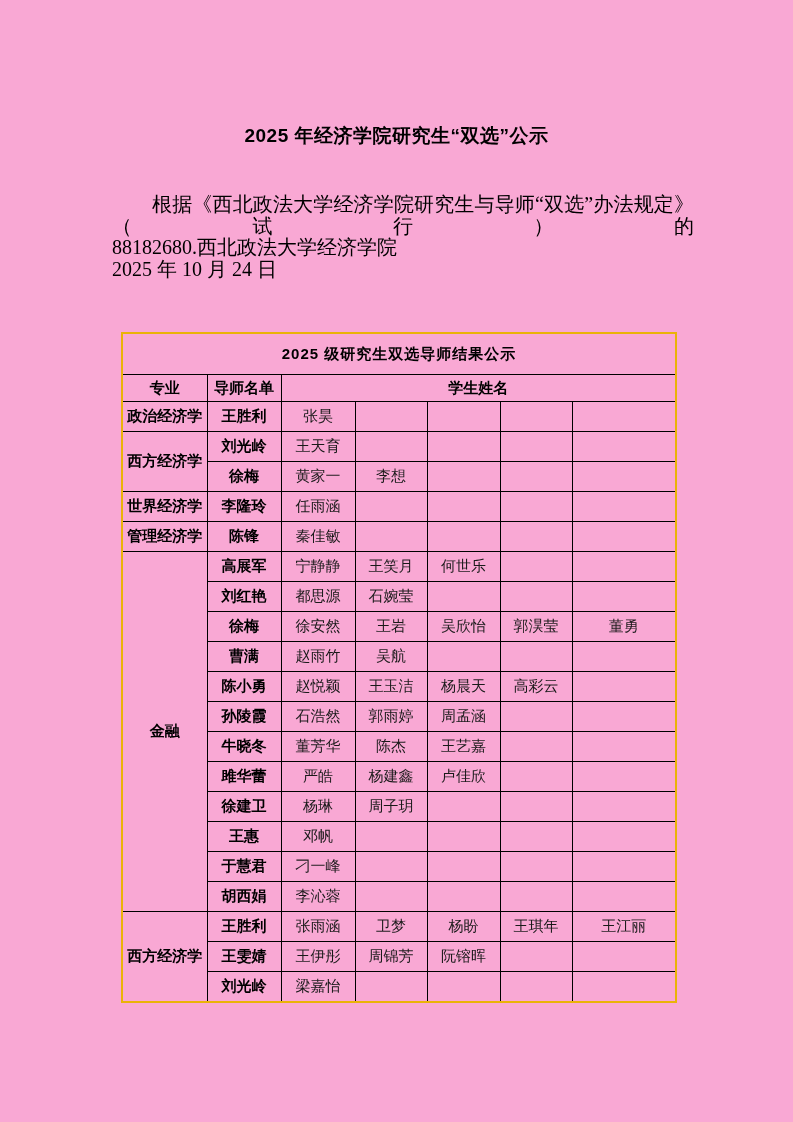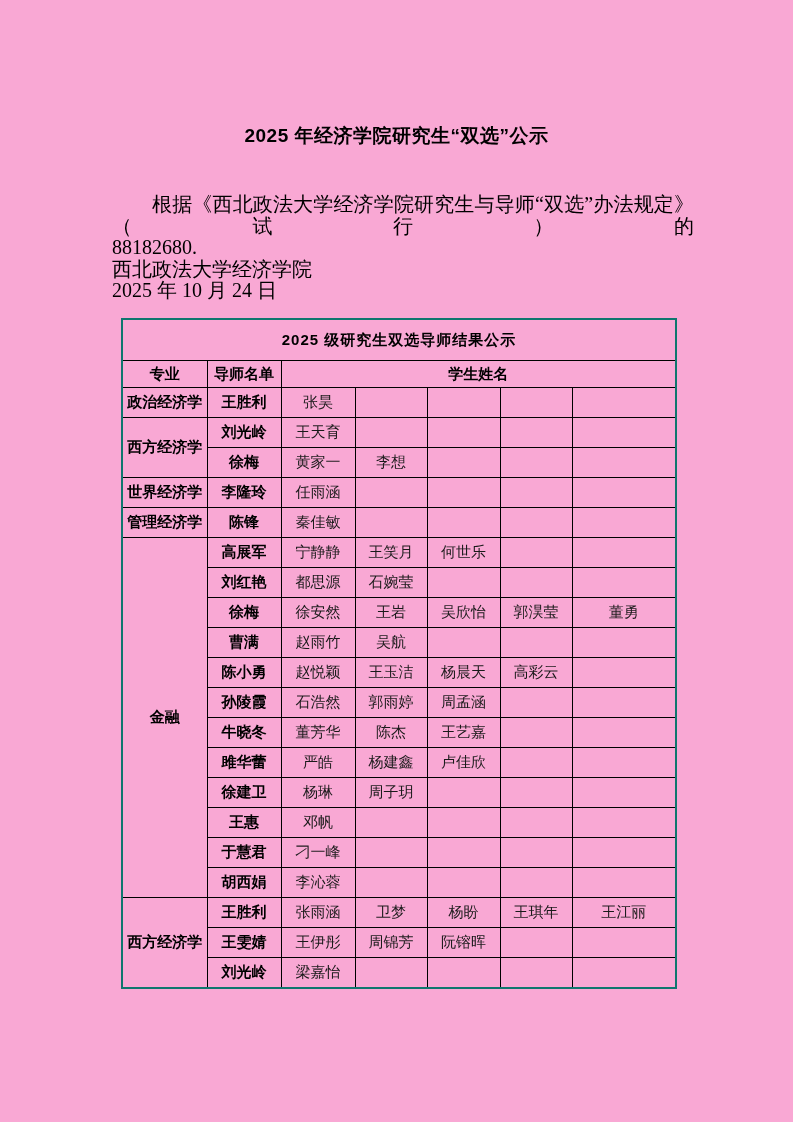--- a/index.html
+++ b/index.html
@@ -26,36 +26,34 @@
     top:194px;left:96px;width:582px;
     font-size:20px;
     line-height:21.6px;
     margin-left:16px;
   }
   .notice p{margin:0;}
   .jline{text-align:justify;text-align-last:justify;}
   .indent{text-indent:2em;}
   .sig-row{
     display:flex;
-    justify-content:space-between;
     align-items:baseline;
     padding-right:12px;
-    flex-direction:column;
   }
   .date-row{
     text-align:left;
     padding-right:38px;
   }
   table.results{
     position:absolute;
-    top:318px;left:121px;
+    top:332px;left:121px;
     width:554px;
     border-collapse:collapse;
     table-layout:fixed;
-    border:2px solid #0f766e;
+    border:2px solid #eab308;
   }
   table.results td{
     border:1px solid #000;
     text-align:center;
     vertical-align:middle;
     padding:0;
     font-size:15px;
     overflow:hidden;
     white-space:nowrap;
   }

